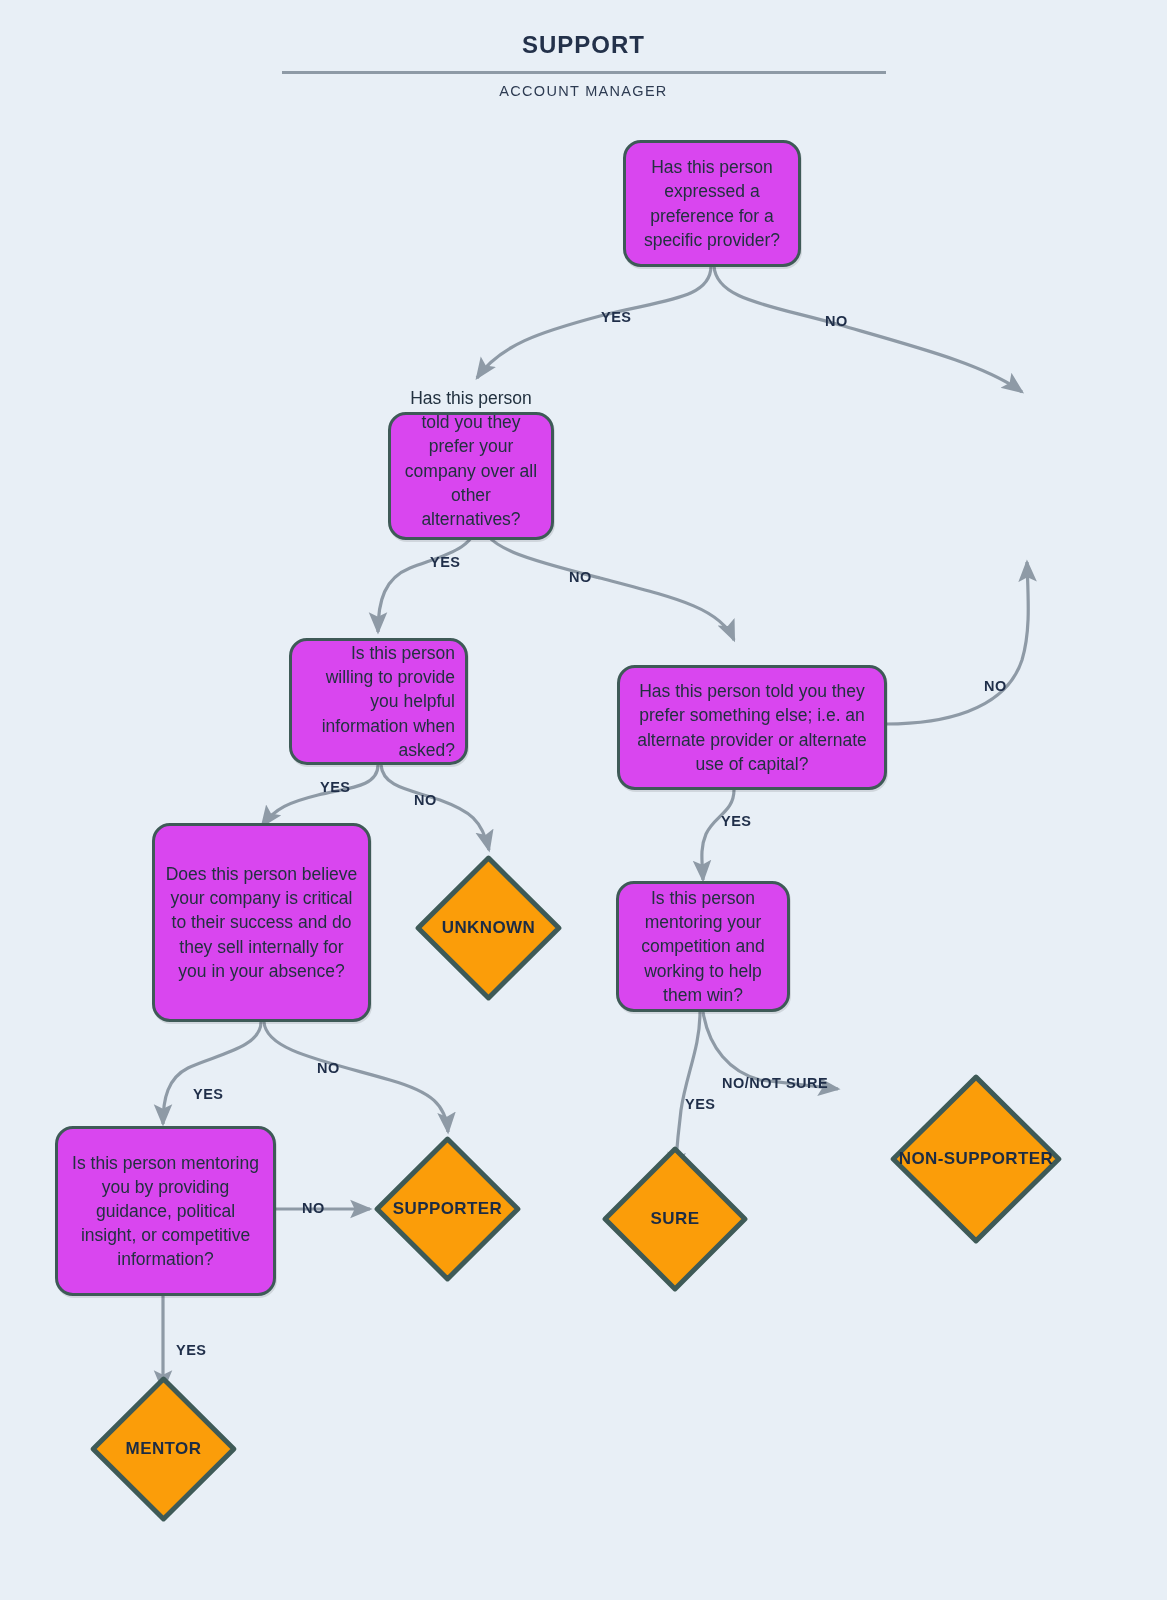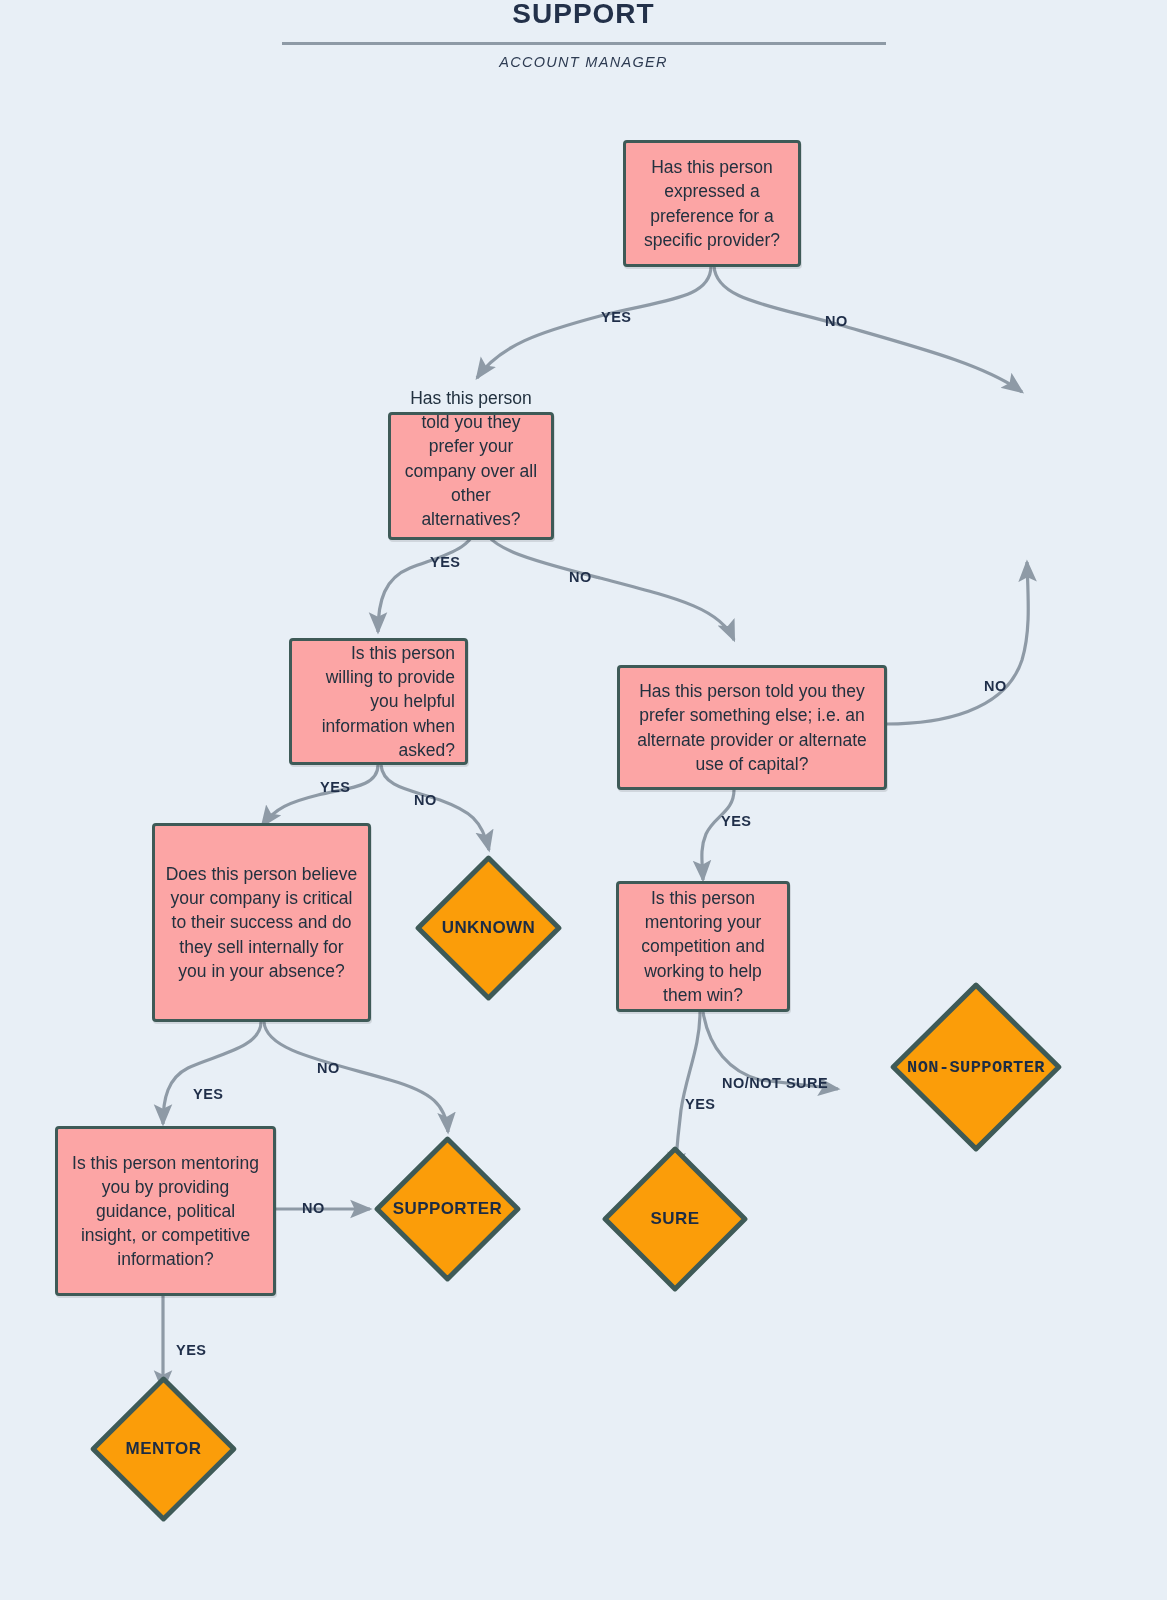--- a/index.html
+++ b/index.html
@@ -8,37 +8,37 @@
     background:#e8eff6;
     font-family:"Liberation Sans", sans-serif;
     position:relative;
     overflow:hidden;
   }
   #stage{position:absolute;left:0;top:0;width:1167px;height:1600px;}
   svg.edges{position:absolute;left:0;top:0;width:1167px;height:1600px;pointer-events:none;}
 
   .header{position:absolute;left:0;top:0;width:1167px;text-align:center;}
   .title{
-    font-size:28px;font-weight:bold;letter-spacing:1px;
-    color:#23314a;margin:0;line-height:1;
+    font-size:24px;font-weight:bold;letter-spacing:1px;
+    color:#23314a;margin:0;padding-top:33px;line-height:1;
   }
   .rule{
     width:604px;height:3px;background:#8e9aa6;margin:14px auto 0 auto;
   }
   .subtitle{
     font-size:14.5px;letter-spacing:1.3px;color:#2d3b52;
-    margin:0;padding-top:10px;line-height:1;font-style:italic;
+    margin:0;padding-top:10px;line-height:1;
   }
 
   .node{position:absolute;box-sizing:border-box;}
 
   .qbox{
-    background:#fca5a5;
+    background:#d946ef;
     border:3px solid #3e5a57;
-    border-radius:4px;
+    border-radius:18px;
     display:flex;align-items:center;justify-content:center;
     text-align:center;
     color:#22313f;
     font-size:17.5px;
     line-height:1.38;
     padding:6px 10px;
     box-shadow:1px 2px 0 rgba(0,0,0,0.10);
   }
 
   .diamond{
@@ -153,21 +153,21 @@
     <span class="dlabel">SUPPORTER</span>
   </div>
 
   <div class="node diamond" style="left:87px;top:1373px;width:153px;height:152px;">
     <svg class="dshape" viewBox="0 0 100 100" preserveAspectRatio="none">
       <path d="M50,4 L96,50 L50,96 L4,50 Z" fill="#fb9d09" stroke="#3e5a57" stroke-width="5" stroke-linejoin="round" vector-effect="non-scaling-stroke"></path>
     </svg>
     <span class="dlabel">MENTOR</span>
   </div>
 
-  <div class="node diamond" style="left:886px;top:978px;width:180px;height:178px;font-family:Liberation Mono, monospace;">
+  <div class="node diamond" style="left:886px;top:1070px;width:180px;height:178px;">
     <svg class="dshape" viewBox="0 0 100 100" preserveAspectRatio="none">
       <path d="M50,4 L96,50 L50,96 L4,50 Z" fill="#fb9d09" stroke="#3e5a57" stroke-width="5" stroke-linejoin="round" vector-effect="non-scaling-stroke"></path>
     </svg>
     <span class="dlabel">NON-SUPPORTER</span>
   </div>
 
   <div class="node diamond" style="left:599px;top:1143px;width:152px;height:152px;">
     <svg class="dshape" viewBox="0 0 100 100" preserveAspectRatio="none">
       <path d="M50,4 L96,50 L50,96 L4,50 Z" fill="#fb9d09" stroke="#3e5a57" stroke-width="5" stroke-linejoin="round" vector-effect="non-scaling-stroke"></path>
     </svg>

